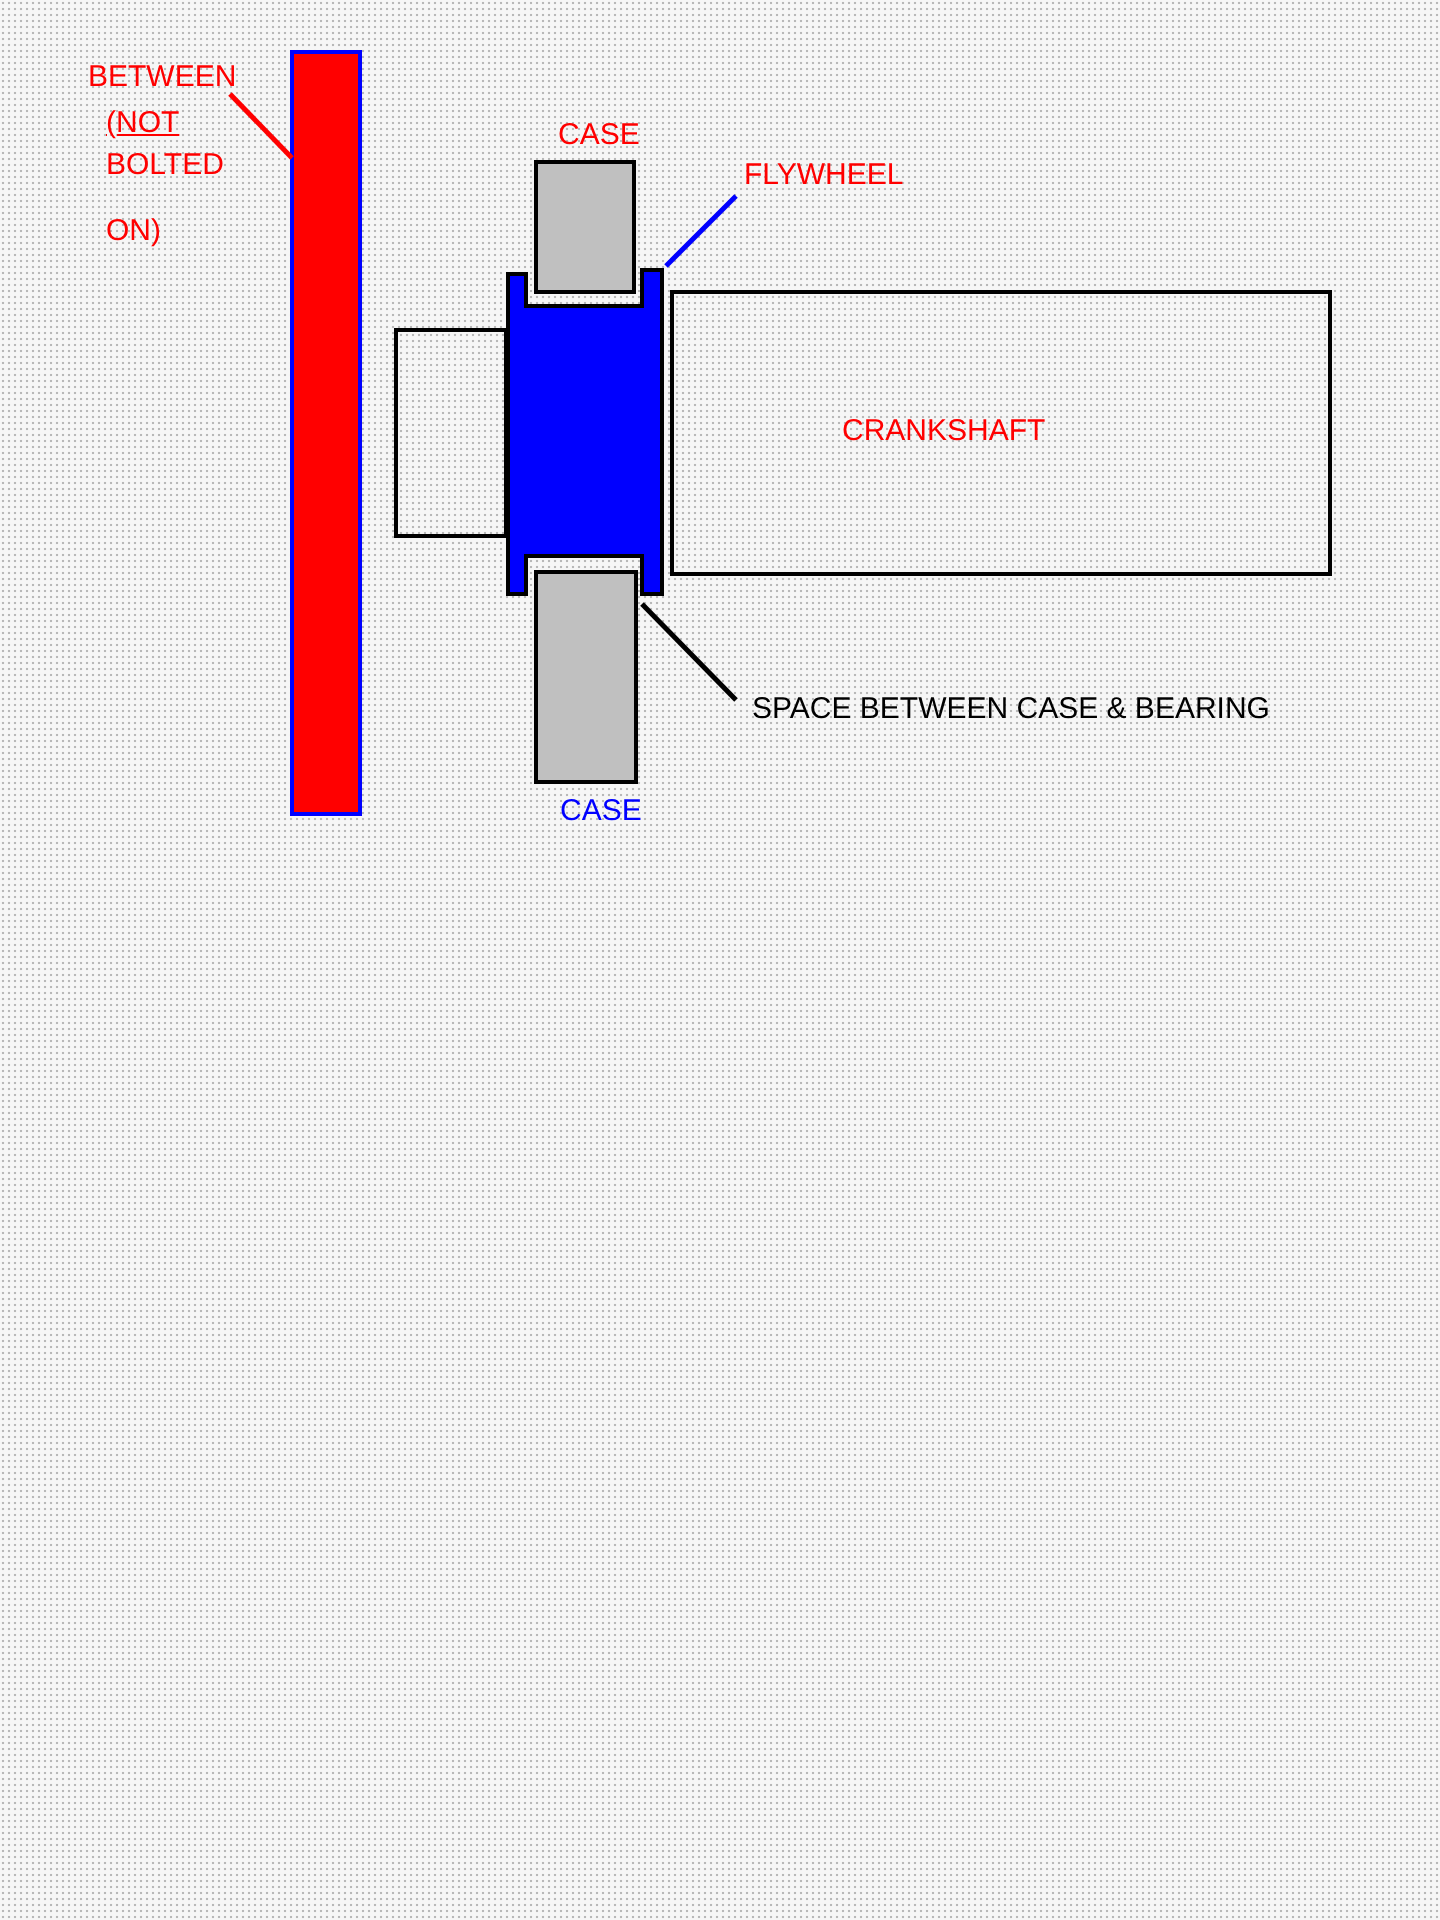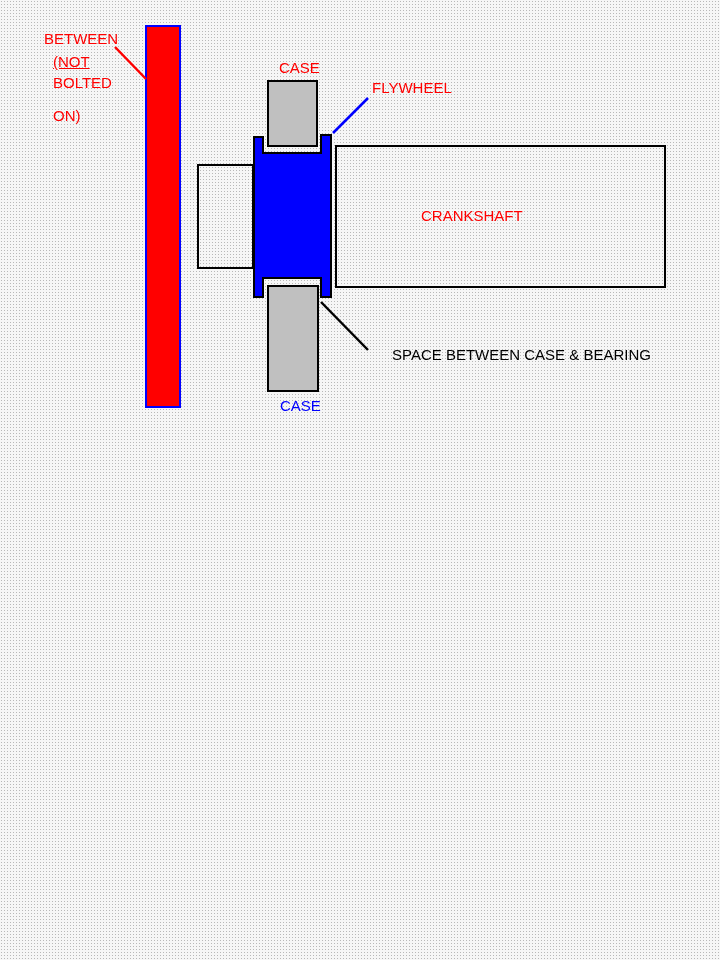--- a/index.html
+++ b/index.html
@@ -7,21 +7,21 @@
     width:720px; height:960px; overflow:hidden; position:relative;
     background-color:#f6f6f6;
     background-image: radial-gradient(#b8b8b8 0.6px, transparent 0.8px);
     background-size: 3px 3px;
     font-family: "Liberation Sans", sans-serif;
   }
   .abs { position:absolute; box-sizing:border-box; }
   .lbl { position:absolute; font-size:15px; line-height:17px; white-space:nowrap; }
   .red { color:#ff0000; }
   .blue { color:#0000ff; }
-  .black { color:#000000;margin-left:16px; }
+  .black { color:#000000; }
   .dotted {
     background-color:#f6f6f6;
     background-image: radial-gradient(#b8b8b8 0.6px, transparent 0.8px);
     background-size: 3px 3px;
   }
   svg.lines { position:absolute; left:0; top:0; width:720px; height:960px; pointer-events:none; }
 </style>
 </head>
 <body>
 

